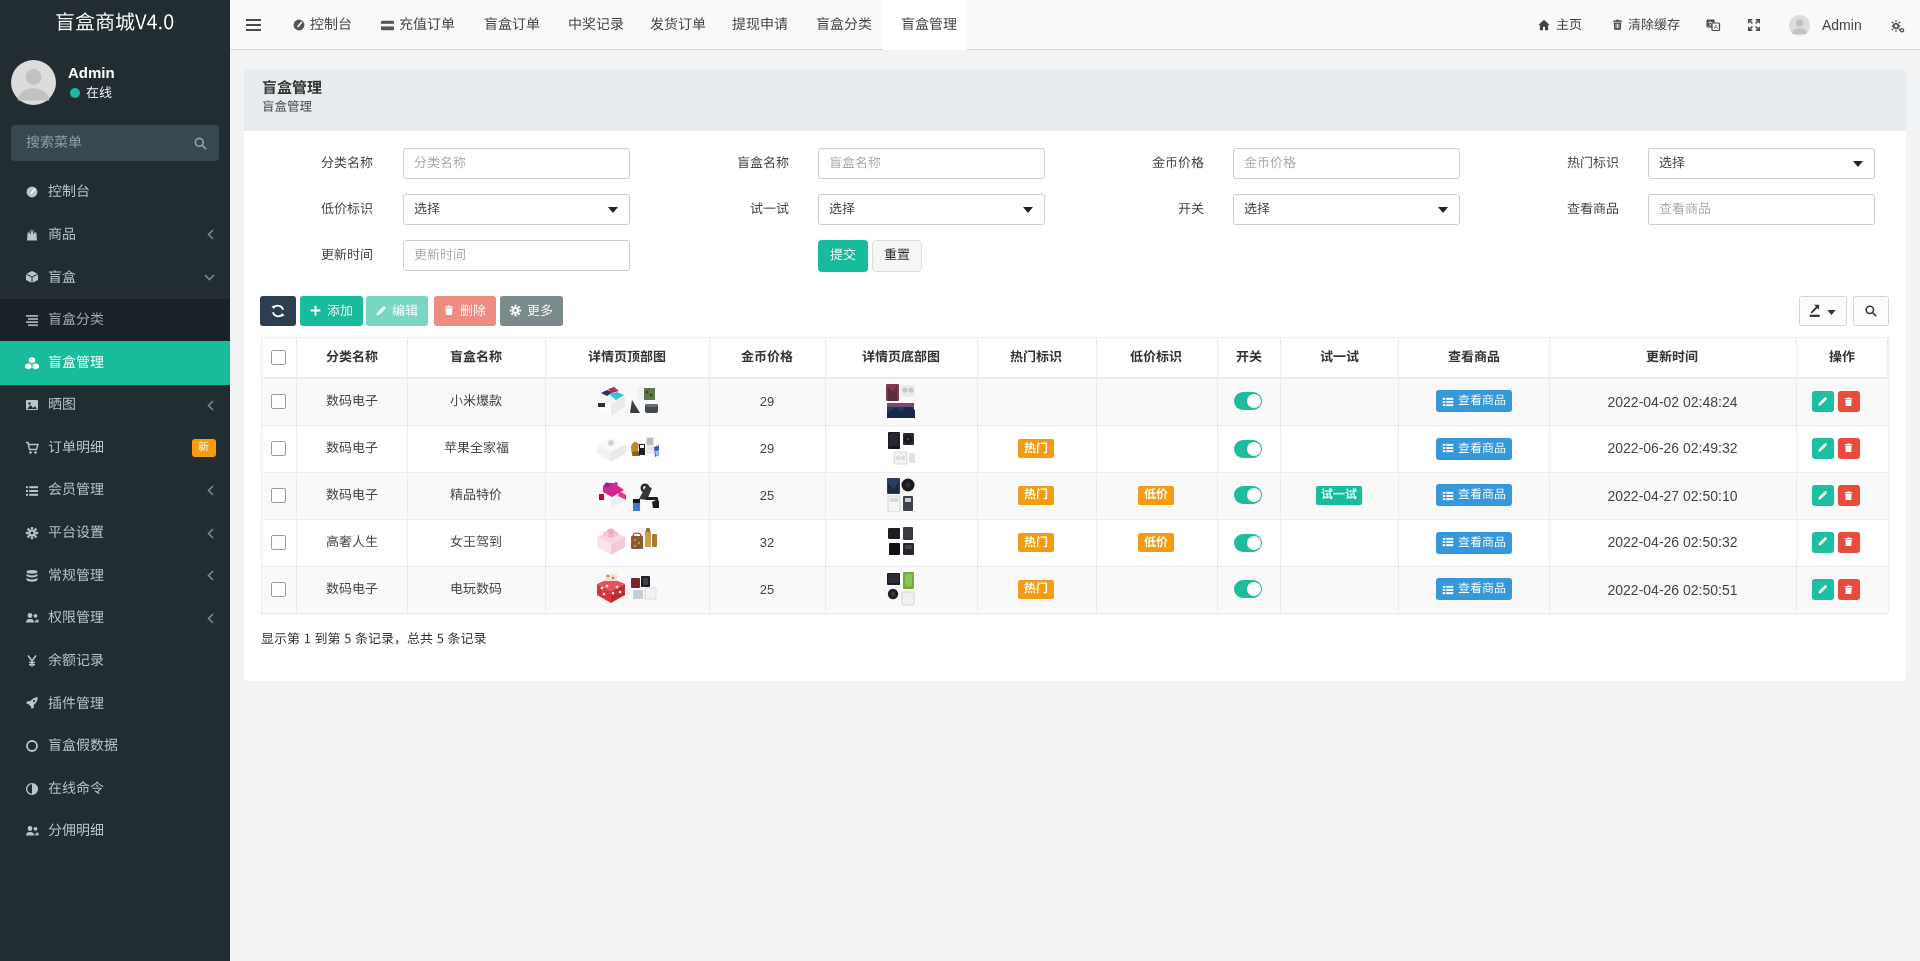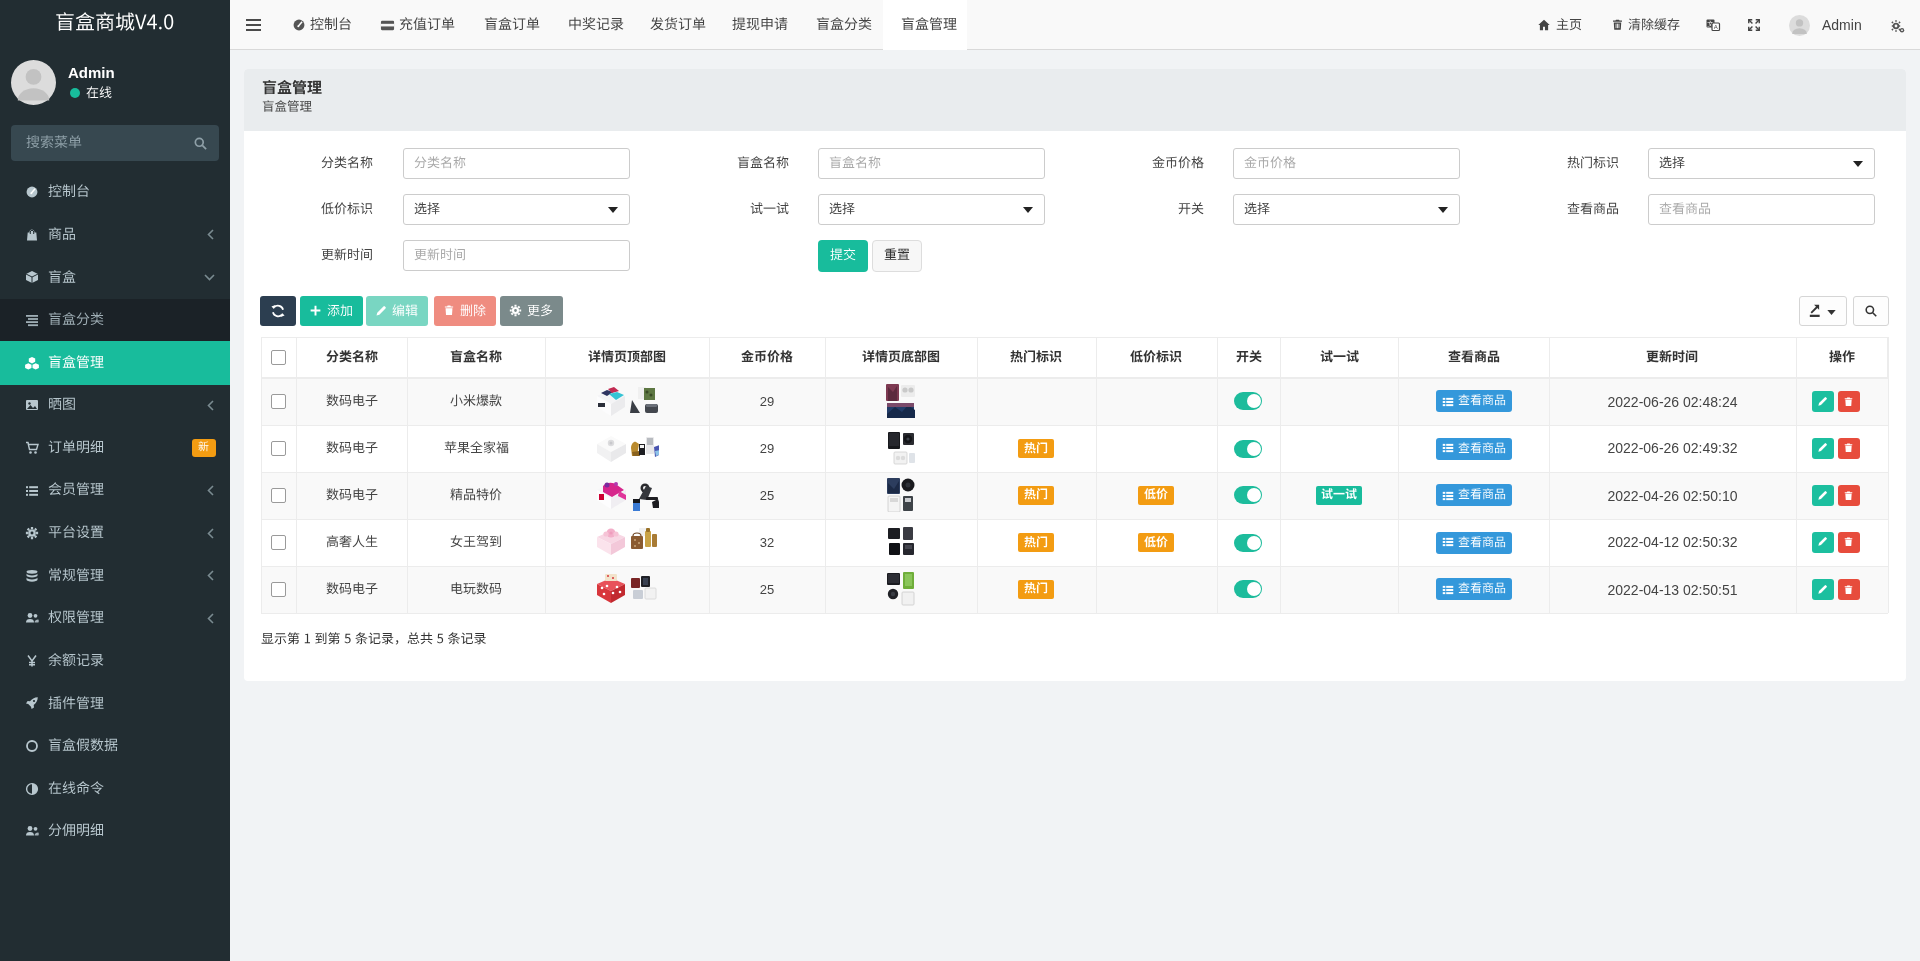--- a/index.html
+++ b/index.html
@@ -1091,21 +1091,21 @@
 <div class="abs" style="left:1458px;top:394px">
     <svg class="ct" width="48" height="14" viewBox="0 0 48 14">
       <g fill="#fff" transform="translate(0,10.3) scale(0.012000,-0.012000)">
         <use href="#g86" x="0"></use>
         <use href="#g87" x="1000"></use>
         <use href="#g2" x="2000"></use>
         <use href="#g17" x="3000"></use>
       </g>
     </svg>
   </div>
-<div class="abs" style="left:1672.5px;top:394px;font-size:14px;color:#444;font-weight:normal;line-height:16px;white-space:nowrap;transform:translateX(-50%);">2022-06-26 02:48:24</div>
+<div class="abs" style="left:1672.5px;top:394px;font-size:14px;color:#444;font-weight:normal;line-height:16px;white-space:nowrap;transform:translateX(-50%);">2022-04-02 02:48:24</div>
 <div class="abs" style="left:1812px;top:391px;width:22px;height:21px;background:#1cbf9f;border-radius:3px"></div>
 <div class="abs" style="left:1817px;top:396px;">
     <svg width="11" height="11" viewBox="0 0 16 16">
       <path d="M2 14l1-3.8 8.2-8.2a1.4 1.4 0 0 1 2 0l.8.8a1.4 1.4 0 0 1 0 2L5.8 13z" fill="#fff"></path>
     </svg>
   </div>
 <div class="abs" style="left:1838px;top:391px;width:22px;height:21px;background:#e74c3c;border-radius:3px"></div>
 <div class="abs" style="left:1843px;top:396px;">
     <svg width="11" height="11" viewBox="0 0 16 16">
       <path d="M6.2 2h3.6l.7 1.2h3V4.6H2.5V3.2h3zM3.4 5.6h9.2L12 14.5H4z" fill="#fff"></path>
@@ -1320,21 +1320,21 @@
 <div class="abs" style="left:1458px;top:488px">
     <svg class="ct" width="48" height="14" viewBox="0 0 48 14">
       <g fill="#fff" transform="translate(0,10.3) scale(0.012000,-0.012000)">
         <use href="#g86" x="0"></use>
         <use href="#g87" x="1000"></use>
         <use href="#g2" x="2000"></use>
         <use href="#g17" x="3000"></use>
       </g>
     </svg>
   </div>
-<div class="abs" style="left:1672.5px;top:488px;font-size:14px;color:#444;font-weight:normal;line-height:16px;white-space:nowrap;transform:translateX(-50%);">2022-04-26 02:50:10</div>
+<div class="abs" style="left:1672.5px;top:488px;font-size:14px;color:#444;font-weight:normal;line-height:16px;white-space:nowrap;transform:translateX(-50%);">2022-04-27 02:50:10</div>
 <div class="abs" style="left:1812px;top:485px;width:22px;height:21px;background:#1cbf9f;border-radius:3px"></div>
 <div class="abs" style="left:1817px;top:490px;">
     <svg width="11" height="11" viewBox="0 0 16 16">
       <path d="M2 14l1-3.8 8.2-8.2a1.4 1.4 0 0 1 2 0l.8.8a1.4 1.4 0 0 1 0 2L5.8 13z" fill="#fff"></path>
     </svg>
   </div>
 <div class="abs" style="left:1838px;top:485px;width:22px;height:21px;background:#e74c3c;border-radius:3px"></div>
 <div class="abs" style="left:1843px;top:490px;">
     <svg width="11" height="11" viewBox="0 0 16 16">
       <path d="M6.2 2h3.6l.7 1.2h3V4.6H2.5V3.2h3zM3.4 5.6h9.2L12 14.5H4z" fill="#fff"></path>
@@ -1433,21 +1433,21 @@
 <div class="abs" style="left:1458px;top:536px">
     <svg class="ct" width="48" height="14" viewBox="0 0 48 14">
       <g fill="#fff" transform="translate(0,10.3) scale(0.012000,-0.012000)">
         <use href="#g86" x="0"></use>
         <use href="#g87" x="1000"></use>
         <use href="#g2" x="2000"></use>
         <use href="#g17" x="3000"></use>
       </g>
     </svg>
   </div>
-<div class="abs" style="left:1672.5px;top:534px;font-size:14px;color:#444;font-weight:normal;line-height:16px;white-space:nowrap;transform:translateX(-50%);">2022-04-12 02:50:32</div>
+<div class="abs" style="left:1672.5px;top:534px;font-size:14px;color:#444;font-weight:normal;line-height:16px;white-space:nowrap;transform:translateX(-50%);">2022-04-26 02:50:32</div>
 <div class="abs" style="left:1812px;top:532px;width:22px;height:21px;background:#1cbf9f;border-radius:3px"></div>
 <div class="abs" style="left:1817px;top:536px;">
     <svg width="11" height="11" viewBox="0 0 16 16">
       <path d="M2 14l1-3.8 8.2-8.2a1.4 1.4 0 0 1 2 0l.8.8a1.4 1.4 0 0 1 0 2L5.8 13z" fill="#fff"></path>
     </svg>
   </div>
 <div class="abs" style="left:1838px;top:532px;width:22px;height:21px;background:#e74c3c;border-radius:3px"></div>
 <div class="abs" style="left:1843px;top:536px;">
     <svg width="11" height="11" viewBox="0 0 16 16">
       <path d="M6.2 2h3.6l.7 1.2h3V4.6H2.5V3.2h3zM3.4 5.6h9.2L12 14.5H4z" fill="#fff"></path>
@@ -1539,21 +1539,21 @@
 <div class="abs" style="left:1458px;top:582px">
     <svg class="ct" width="48" height="14" viewBox="0 0 48 14">
       <g fill="#fff" transform="translate(0,10.3) scale(0.012000,-0.012000)">
         <use href="#g86" x="0"></use>
         <use href="#g87" x="1000"></use>
         <use href="#g2" x="2000"></use>
         <use href="#g17" x="3000"></use>
       </g>
     </svg>
   </div>
-<div class="abs" style="left:1672.5px;top:582px;font-size:14px;color:#444;font-weight:normal;line-height:16px;white-space:nowrap;transform:translateX(-50%);">2022-04-13 02:50:51</div>
+<div class="abs" style="left:1672.5px;top:582px;font-size:14px;color:#444;font-weight:normal;line-height:16px;white-space:nowrap;transform:translateX(-50%);">2022-04-26 02:50:51</div>
 <div class="abs" style="left:1812px;top:579px;width:22px;height:21px;background:#1cbf9f;border-radius:3px"></div>
 <div class="abs" style="left:1817px;top:584px;">
     <svg width="11" height="11" viewBox="0 0 16 16">
       <path d="M2 14l1-3.8 8.2-8.2a1.4 1.4 0 0 1 2 0l.8.8a1.4 1.4 0 0 1 0 2L5.8 13z" fill="#fff"></path>
     </svg>
   </div>
 <div class="abs" style="left:1838px;top:579px;width:22px;height:21px;background:#e74c3c;border-radius:3px"></div>
 <div class="abs" style="left:1843px;top:584px;">
     <svg width="11" height="11" viewBox="0 0 16 16">
       <path d="M6.2 2h3.6l.7 1.2h3V4.6H2.5V3.2h3zM3.4 5.6h9.2L12 14.5H4z" fill="#fff"></path>

